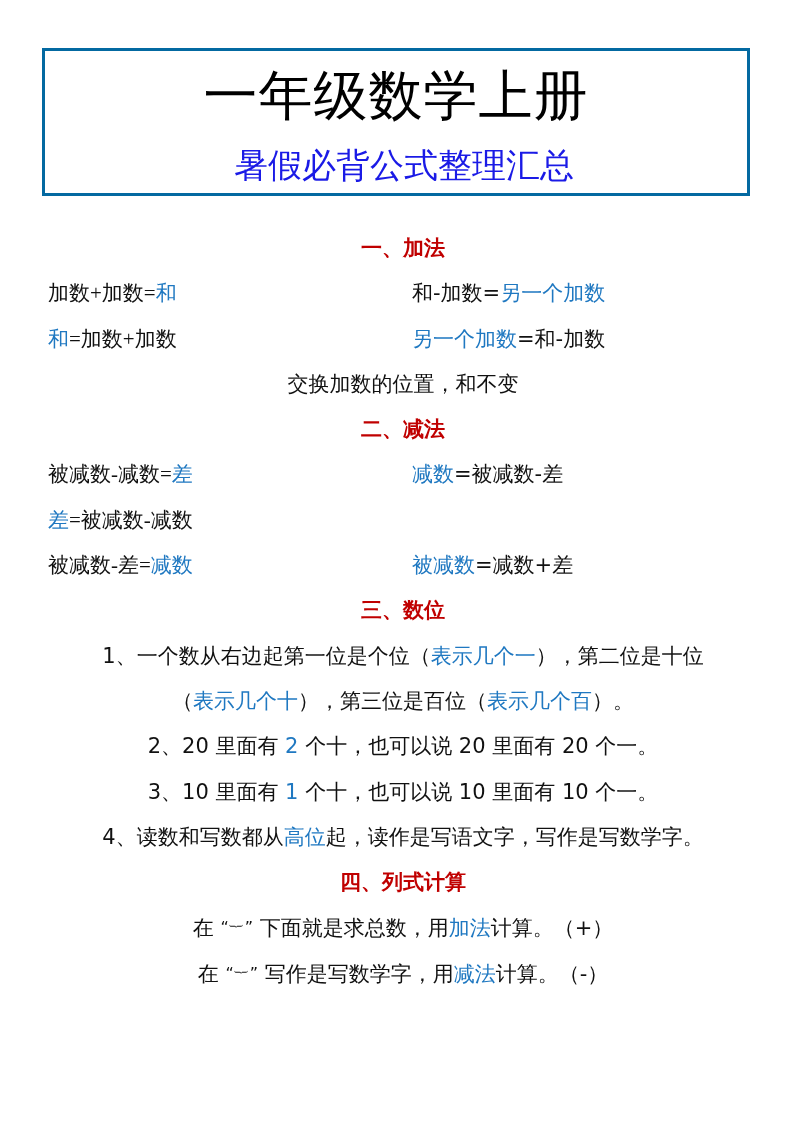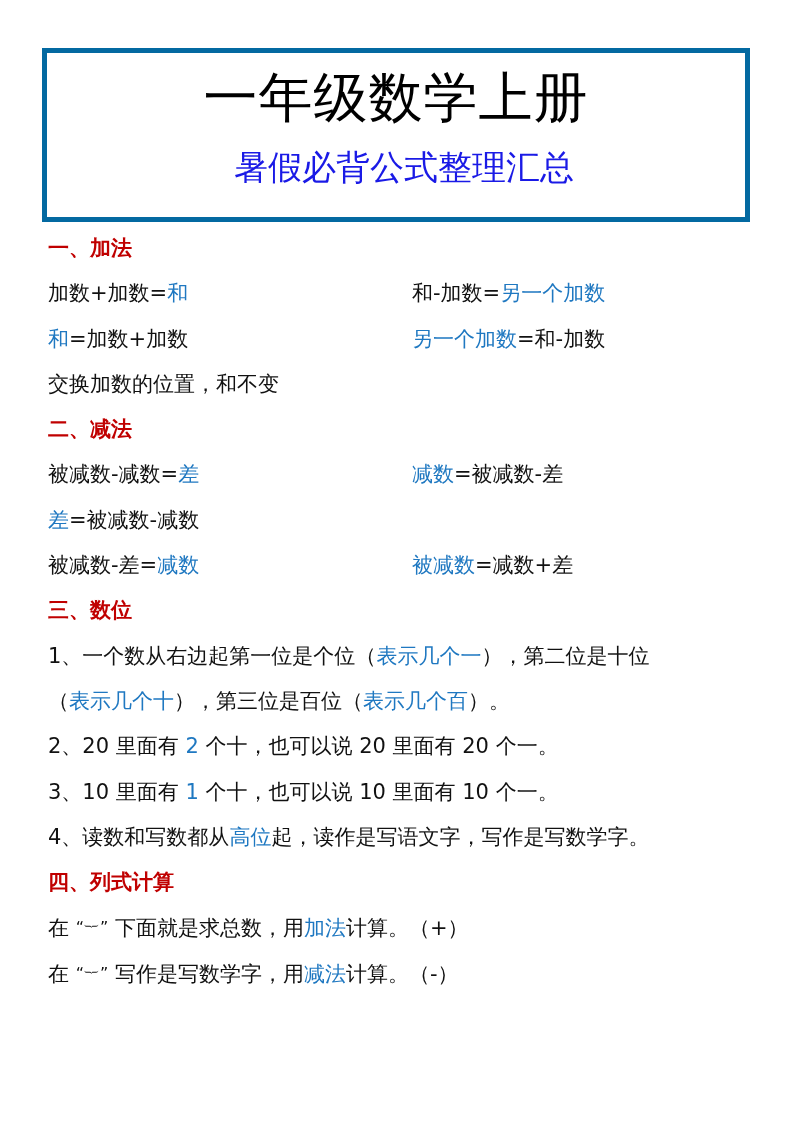--- a/index.html
+++ b/index.html
@@ -2,38 +2,38 @@
 <html><head>
   <meta charset="utf-8">
   <style>
     html, body { margin: 0; padding: 0; background: #ffffff; }
     body {
       width: 793px; height: 1122px; position: relative; overflow: hidden;
       font-family: "DejaVu Sans", "Liberation Sans", sans-serif;
       color: #111111;
     }
     .title-box {
-      position: absolute; left: 42px; top: 48px; width: 708px; height: 174px;
-      border: 5px solid #0369a1; box-sizing: border-box;
+      position: absolute; left: 42px; top: 48px; width: 708px; height: 148px;
+      border: 3px solid #0369a1; box-sizing: border-box;
     }
     .title-main {
       position: absolute; left: 0; right: 0; top: 10px; text-align: center;
       font-family: "DejaVu Serif", "Liberation Serif", serif;
       font-size: 54px; line-height: 70px; color: #000; letter-spacing: 1px;
     }
     .title-sub {
       position: absolute; left: 16px; right: 0; top: 92px; text-align: center;
       font-family: "DejaVu Serif", "Liberation Serif", serif;
       font-size: 34px; line-height: 44px; color: #1a1ae6;
     }
-    .content { position: absolute; left: 48px; top: 226px; width: 710px; }
+    .content { position: absolute; left: 48px; top: 226px; width: 710px; text-align: center; }
     .line { height: 45.3px; line-height: 45.3px; font-size: 21px; white-space: nowrap; position: relative; }
     .heading { color: #c00000; font-weight: bold; font-size: 21px; }
     .hl { color: #1f78c1; }
-    .col-left { position: absolute; left: 0; }
+    .col-left { position: absolute; left: 0; font-family: Liberation Serif, serif; }
     .col-right { position: absolute; left: 364px; }
     .brace { display: inline-block; font-size: 16px; vertical-align: 2px; }
   </style>
 </head>
 <body>
 
 <div class="title-box">
   <div class="title-main">一年级数学上册</div>
   <div class="title-sub">暑假必背公式整理汇总</div>
 </div>

